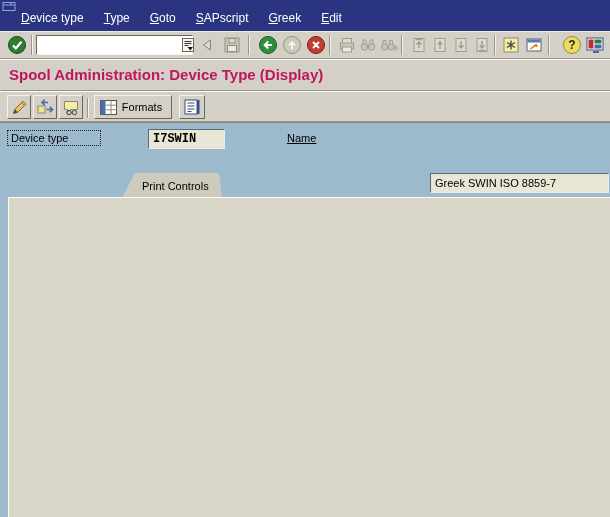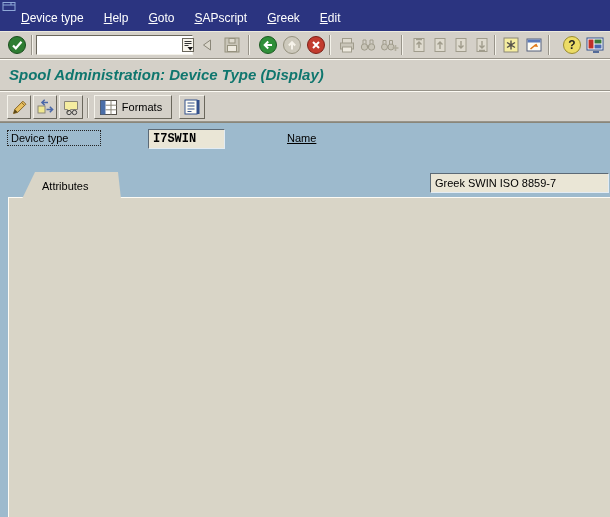--- a/index.html
+++ b/index.html
@@ -21,21 +21,21 @@
   .tsep { position:absolute; top:3px; width:2px; height:20px; border-left:1px solid #98948a; border-right:1px solid #f4f2ea; }
   .cmd-wrap { position:absolute; top:3px; left:36px; width:157px; height:20px; background:#fff;
               border:1px solid; border-color:#6a675c #f4f2ea #f4f2ea #6a675c; display:flex; align-items:center; }
   .cmd-input { flex:1; height:16px; border:none; outline:none; font-size:11px; padding-left:3px;
                font-family:"Liberation Sans",sans-serif; background:transparent; }
   .cmd-mc { width:14px; display:flex; align-items:center; }
 
   
   .titlearea { position:absolute; top:59px; left:0; width:610px; height:31px; background:#d4d0c8;
                box-shadow: inset 0 1px 0 #fdfbf4; }
-  .page-title { position:absolute; left:9px; top:7px; font-size:15px; font-weight:bold; font-style:italic; color:#0f766e; }
+  .page-title { position:absolute; left:9px; top:7px; font-size:15px; font-weight:bold; color:#be185d; }
 
   
   .apptoolbar { position:absolute; top:90px; left:0; width:610px; height:32px; background:#d4d0c8;
                 border-top:1px solid #98948a; box-shadow: inset 0 1px 0 #fdfbf4; border-bottom:1px solid #98948a; }
   .abtn { position:absolute; top:4px; height:24px; background:#d4d0c8; border:1px solid;
           border-color:#f4f2ea #6a675c #6a675c #f4f2ea; display:flex; align-items:center; justify-content:center; }
   .formats-label { font-size:11px; padding:0 4px 0 5px; }
 
   
   .keylabel { position:absolute; font-size:11px; }
@@ -81,21 +81,21 @@
 
   <div class="menubar">
     <span class="win-icon">
       <svg width="15" height="11">
           <rect x="1" y="1.5" width="12" height="8" fill="none" stroke="#8fa8d8"></rect>
           <path d="M1 4h12 M9 4v-2.5 l3 0" stroke="#8fa8d8" fill="none"></path>
         </svg>
     </span>
     <div class="menu-items">
       <span class="menu-item">Device type</span>
-      <span class="menu-item">Help</span>
+      <span class="menu-item">Type</span>
       <span class="menu-item">Goto</span>
       <span class="menu-item">SAPscript</span>
       <span class="menu-item">Greek</span>
       <span class="menu-item">Edit</span>
     </div>
   </div>
 
   <div class="toolbar">
     <div class="tbtn" style="left:6px">
       <svg width="20" height="20">
@@ -271,21 +271,21 @@
     </div>
   </div>
 
   <div style="position:absolute;top:122px;left:0;width:610px;height:395px;background:#9dbacd;border-top:1px solid #8a8678;"></div>
 
   <span class="keylabel focus-dotted" style="left:7px;top:130px;width:94px;position:absolute;">Device type</span>
   <div class="hfield mono" style="left:148px;top:129px;width:77px;font-weight:bold;font-size:12px;">I7SWIN</div>
   <span class="keylabel" style="left:287px;top:132px;position:absolute;text-decoration:underline;">Name</span>
   <div class="hfield" style="left:430px;top:129px;width:179px;margin-top:44px;">Greek SWIN ISO 8859-7</div>
 
-  <div class="tab tab-active" style="left:22px;width:99px;">Attributes</div>
+  <div class="tab tab-inactive" style="left:122px;width:100px;">Print Controls</div>
 
   <div class="panel"></div>
 
   <span class="plabel" style="left:24px;top:227px;">Version</span>
   <div class="dfield" style="left:169px;top:223px;width:42px;height:20px;">432</div>
 
   <div class="group" style="left:14px;top:250px;width:558px;height:72px;">
     <span class="gtitle">SAPscript handling</span>
   </div>
   <span class="plabel" style="left:24px;top:272px;">Driver</span>

